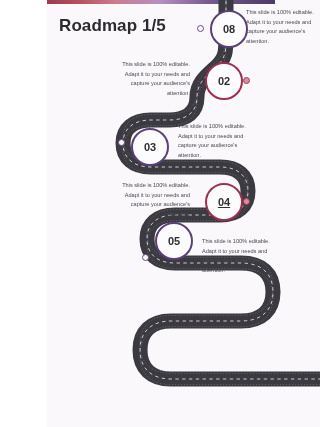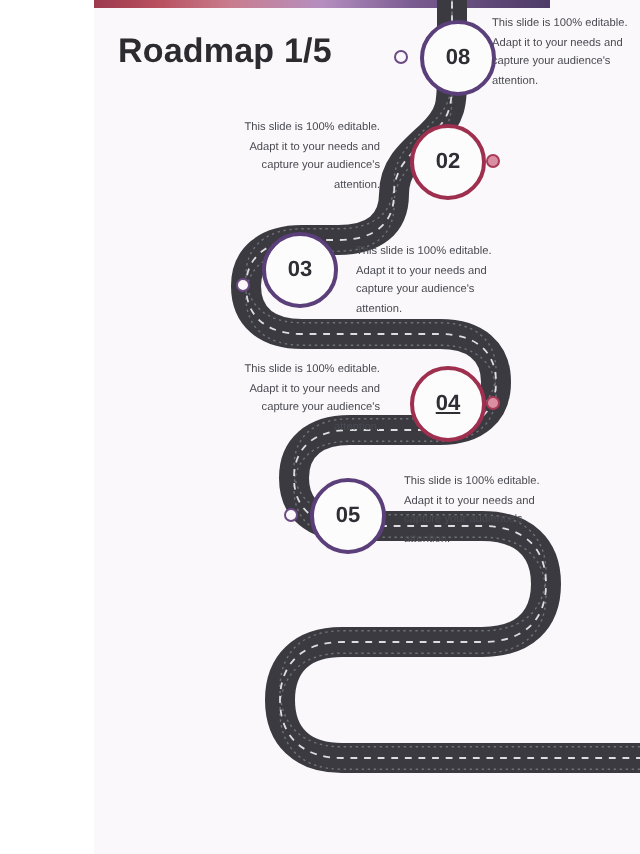--- a/index.html
+++ b/index.html
@@ -173,33 +173,33 @@
   </div>
   <div class="connector-dot" style="left:150px; top:25px;"></div>
   <div class="step-text" style="left:199px; top:8px;">This slide is 100% editable. Adapt it to your needs and capture your audience's attention.</div>
 
   <div class="step-circle crimson" style="left:158px; top:62px;">
     <span>02</span>
   </div>
   <div class="connector-dot crimson" style="left:196px; top:77px;"></div>
   <div class="step-text align-right" style="left:63px; top:60px;">This slide is 100% editable. Adapt it to your needs and capture your audience's attention.</div>
 
-  <div class="step-circle" style="left:84px; top:116px;">
+  <div class="step-circle" style="left:84px; top:128px;">
     <span>03</span>
   </div>
   <div class="connector-dot" style="left:71px; top:139px;"></div>
   <div class="step-text" style="left:131px; top:122px;">This slide is 100% editable. Adapt it to your needs and capture your audience's attention.</div>
 
   <div class="step-circle crimson" style="left:158px; top:183px;text-decoration:underline;">
     <span>04</span>
   </div>
   <div class="connector-dot crimson" style="left:196px; top:198px;"></div>
   <div class="step-text align-right" style="left:63px; top:181px;">This slide is 100% editable. Adapt it to your needs and capture your audience's attention.</div>
 
-  <div class="step-circle" style="left:108px; top:239px;">
+  <div class="step-circle" style="left:108px; top:222px;">
     <span>05</span>
   </div>
   <div class="connector-dot" style="left:95px; top:254px;"></div>
   <div class="step-text" style="left:155px; top:237px;">This slide is 100% editable. Adapt it to your needs and capture your audience's attention.</div>
 
   <div id="logo-mark">
     <i class="on"></i>
       <i class="on"></i>
       <i class="dim"></i>
       <i class="on"></i>

